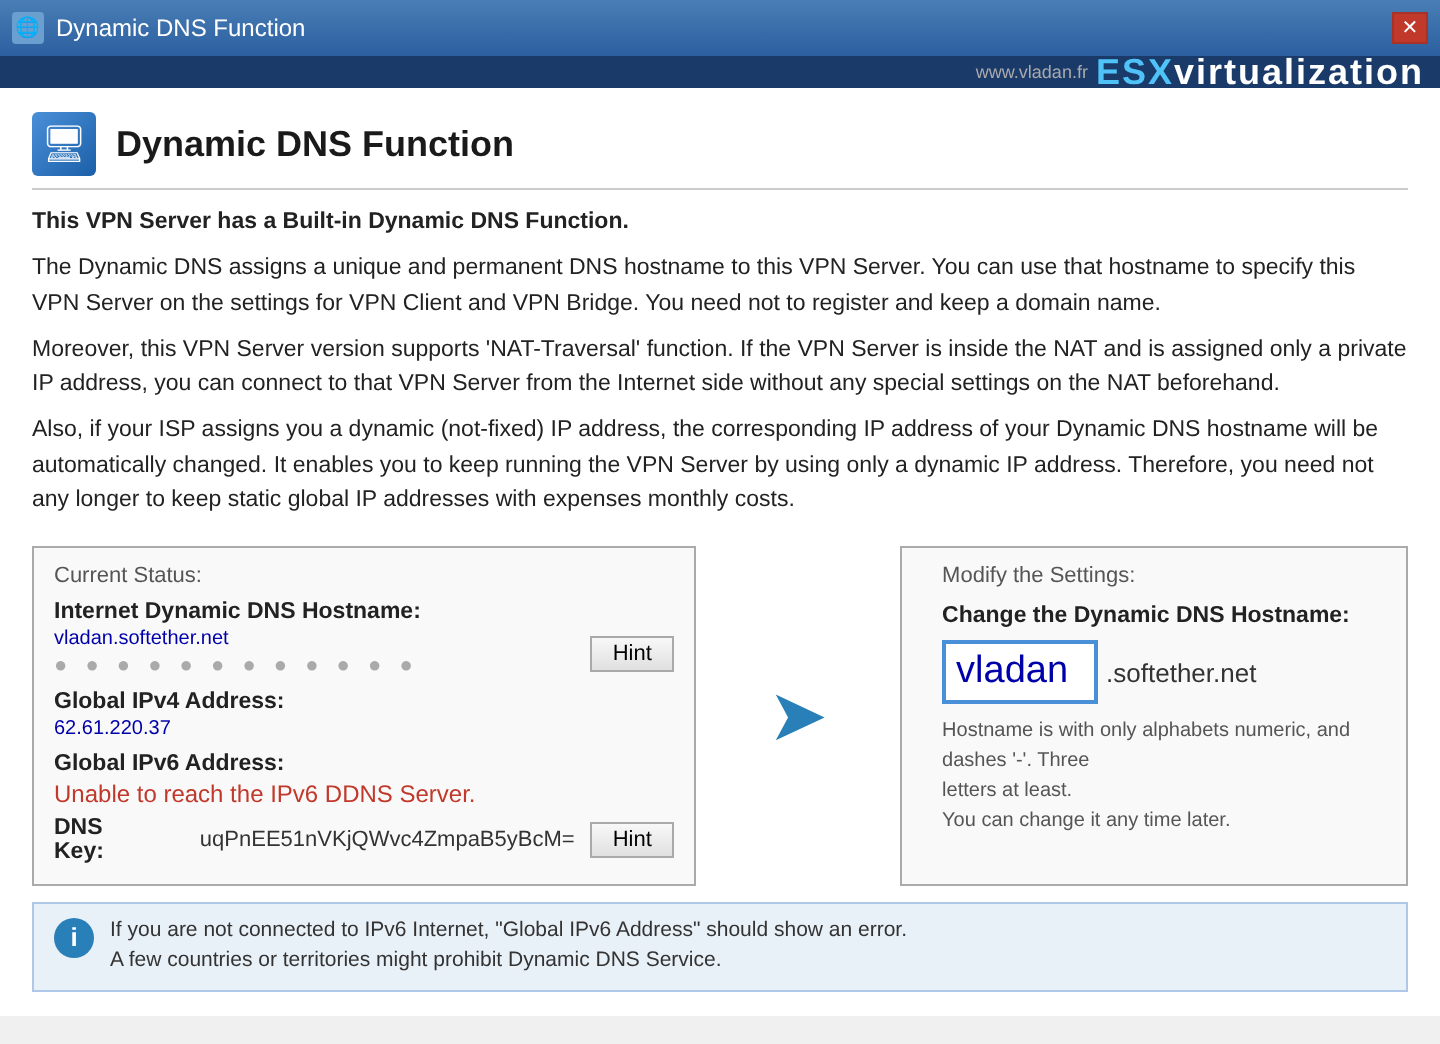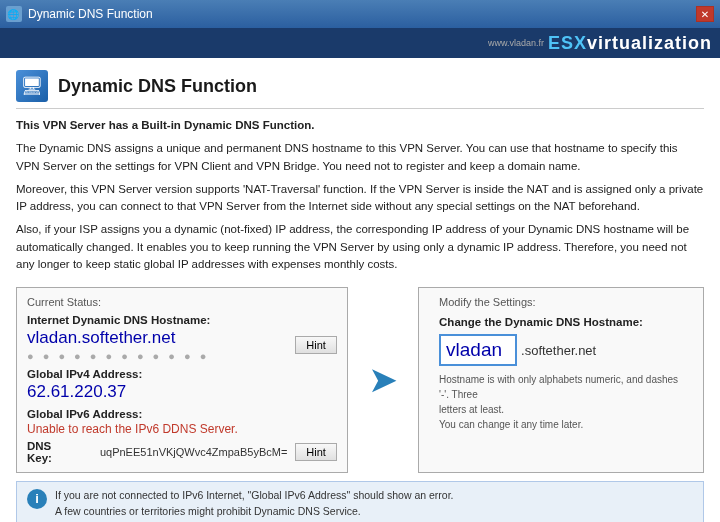--- a/index.html
+++ b/index.html
@@ -62,21 +62,21 @@
       border-color: #a93226;
     }
 
     
     .header-band {
       background: #1a3a6a;
       display: flex;
       align-items: center;
       justify-content: flex-end;
       padding: 0 8px;
-      height: 30px;
+      height: 16px;
     }
     .header-logo {
       color: white;
       font-size: 18px;
       font-weight: bold;
       letter-spacing: 1px;
     }
     .header-logo span.esx {
       color: #4fc3f7;
     }
@@ -131,21 +131,21 @@
       line-height: 1.5;
       margin-bottom: 6px;
     }
     .body-text.bold {
       font-weight: bold;
     }
 
     
     .two-col {
       display: flex;
-      gap: 12px;
+      gap: 28px;
       margin-top: 8px;
       flex: 1;
     }
 
     
     .left-panel {
       flex: 0 0 300px;
       border: 1px solid #aaa;
       padding: 8px 10px;
       background: #f9f9f9;
@@ -156,21 +156,21 @@
       margin-bottom: 6px;
     }
     .field-label {
       font-weight: bold;
       font-size: 11.5px;
       color: #222;
       margin-top: 6px;
       margin-bottom: 2px;
     }
     .field-value {
-      font-size: 17px;
+      font-size: 10px;
       color: #00a;
       margin-bottom: 2px;
     }
     .field-dots {
       font-size: 11px;
       color: #aaa;
       letter-spacing: 3px;
     }
     .hint-row {
       display: flex;

